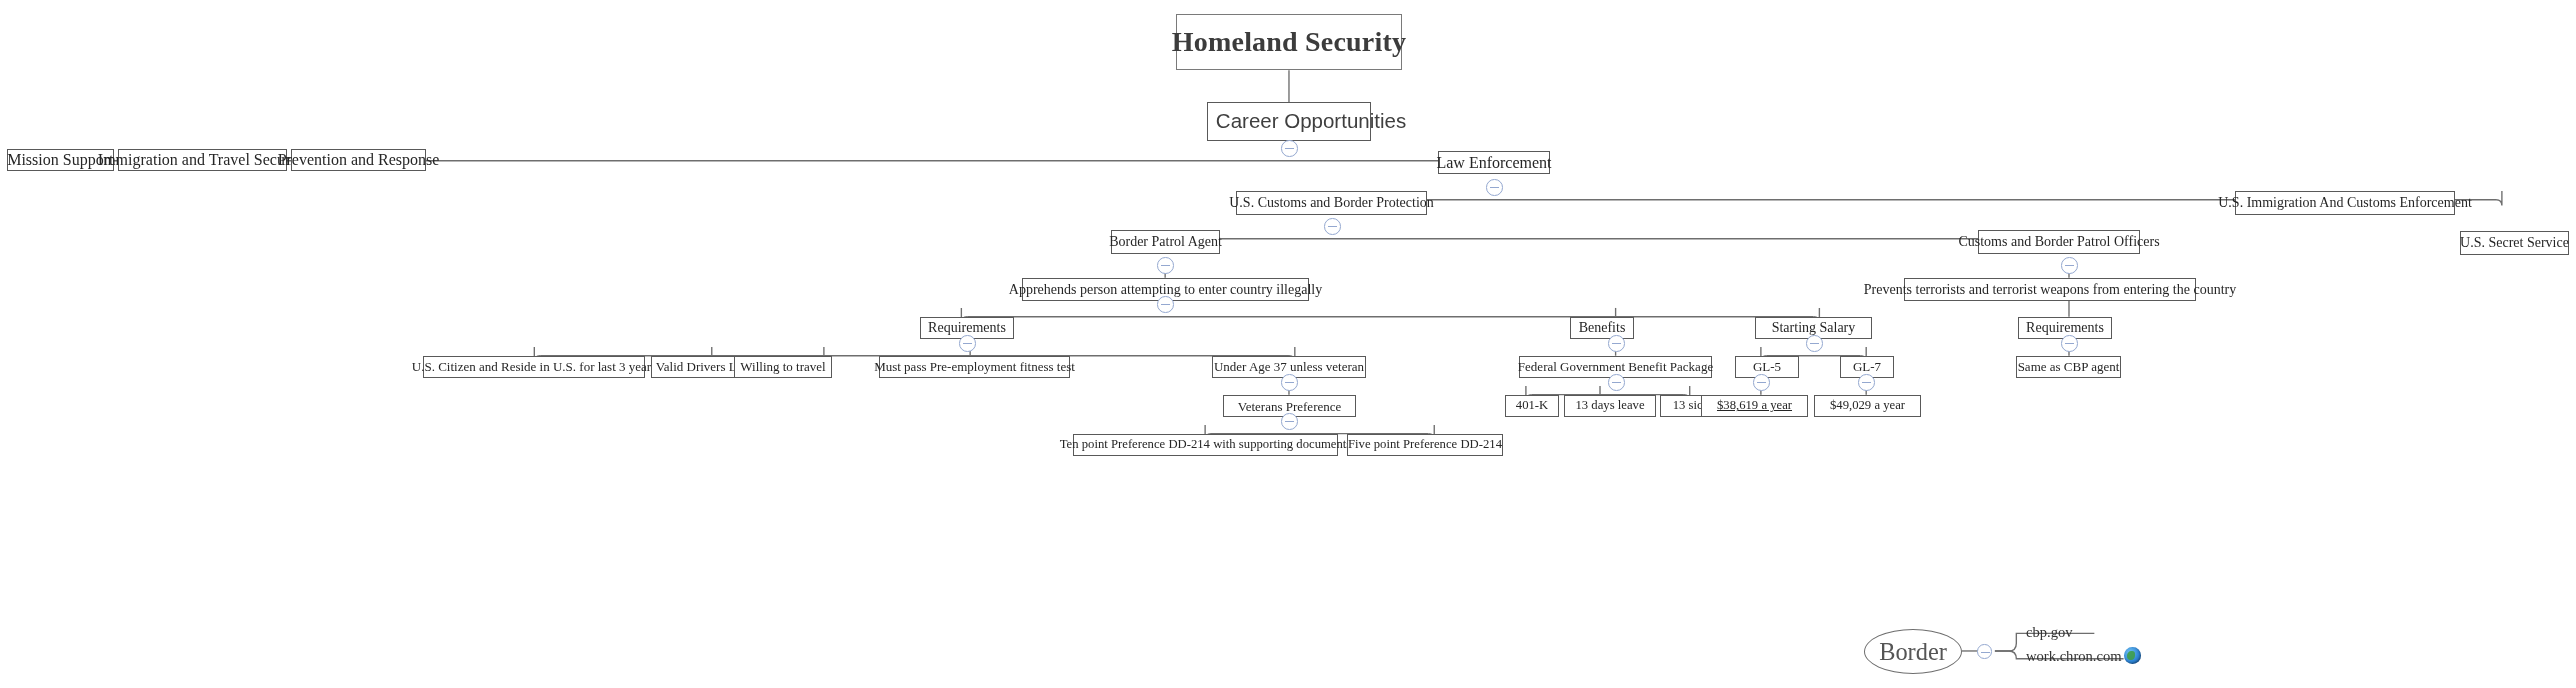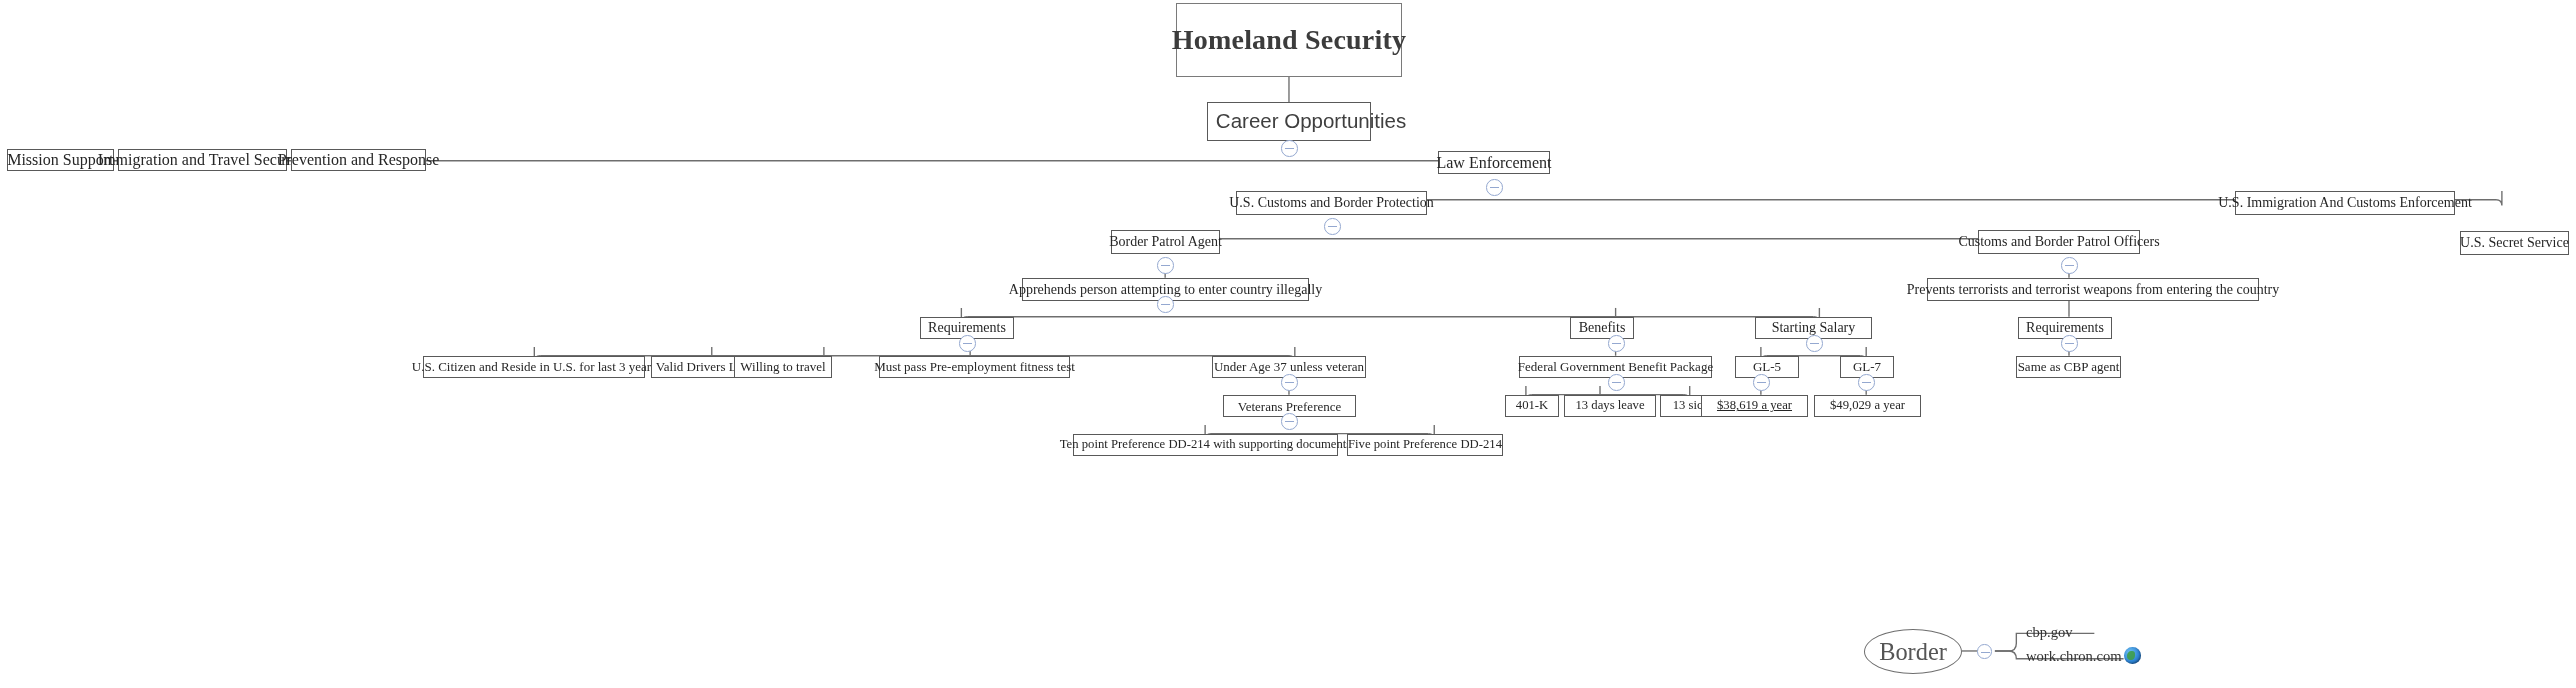--- a/index.html
+++ b/index.html
@@ -114,21 +114,21 @@
     <path d="M 1908 365 Q 1914 365 1914 371 L 1914 356"></path>
 
     <line x1="1806" y1="385" x2="1806" y2="405"></line>
     <line x1="1914" y1="385" x2="1914" y2="405"></line>
 
     <path d="M 2012 668 L 2030 668"></path>
     <path d="M 2046 668 L 2060 668 Q 2068 668 2068 660 L 2068 650 L 2148 650"></path>
     <path d="M 2046 668 L 2060 668 Q 2068 668 2068 676 L 2068 676 L 2178 676"></path>
   </svg>
 
-  <div class="node root" style="left:1176px;top:3px;width:226px;height:74px;">
+  <div class="node root" style="left:1176px;top:14px;width:226px;height:56px;">
     <span>Homeland Security</span>
   </div>
 
   <div class="node lvl1" style="left:1207px;top:102px;width:164px;height:39px;">
     <span>Career Opportunities</span>
   </div>
   <div class="toggle" style="left:1281px;top:140px;"></div>
 
   <div class="node lvl2" style="left:6.8px;top:149px;width:107px;height:22.4px;">
     <span>Mission Support</span>
@@ -160,21 +160,21 @@
   </div>
   <div class="node lvl3" style="left:1978px;top:230px;width:162px;height:24.4px;">
     <span>Customs and Border Patrol Officers</span>
   </div>
   <div class="toggle" style="left:1157px;top:257px;"></div>
   <div class="toggle" style="left:2061px;top:257px;"></div>
 
   <div class="node lvl4" style="left:1022px;top:278px;width:287px;height:23.4px;">
     <span>Apprehends person attempting to enter country illegally</span>
   </div>
-  <div class="node lvl4" style="left:1904px;top:278px;width:332px;height:23.4px;margin-left:23px;">
+  <div class="node lvl4" style="left:1904px;top:278px;width:292px;height:23.4px;">
     <span>Prevents terrorists and terrorist weapons from entering the country</span>
   </div>
   <div class="toggle" style="left:1157px;top:296px;"></div>
 
   <div class="node lvl4" style="left:920px;top:317px;width:94px;height:22.4px;">
     <span>Requirements</span>
   </div>
   <div class="node lvl4" style="left:1570px;top:317px;width:64px;height:22.4px;">
     <span>Benefits</span>
   </div>

